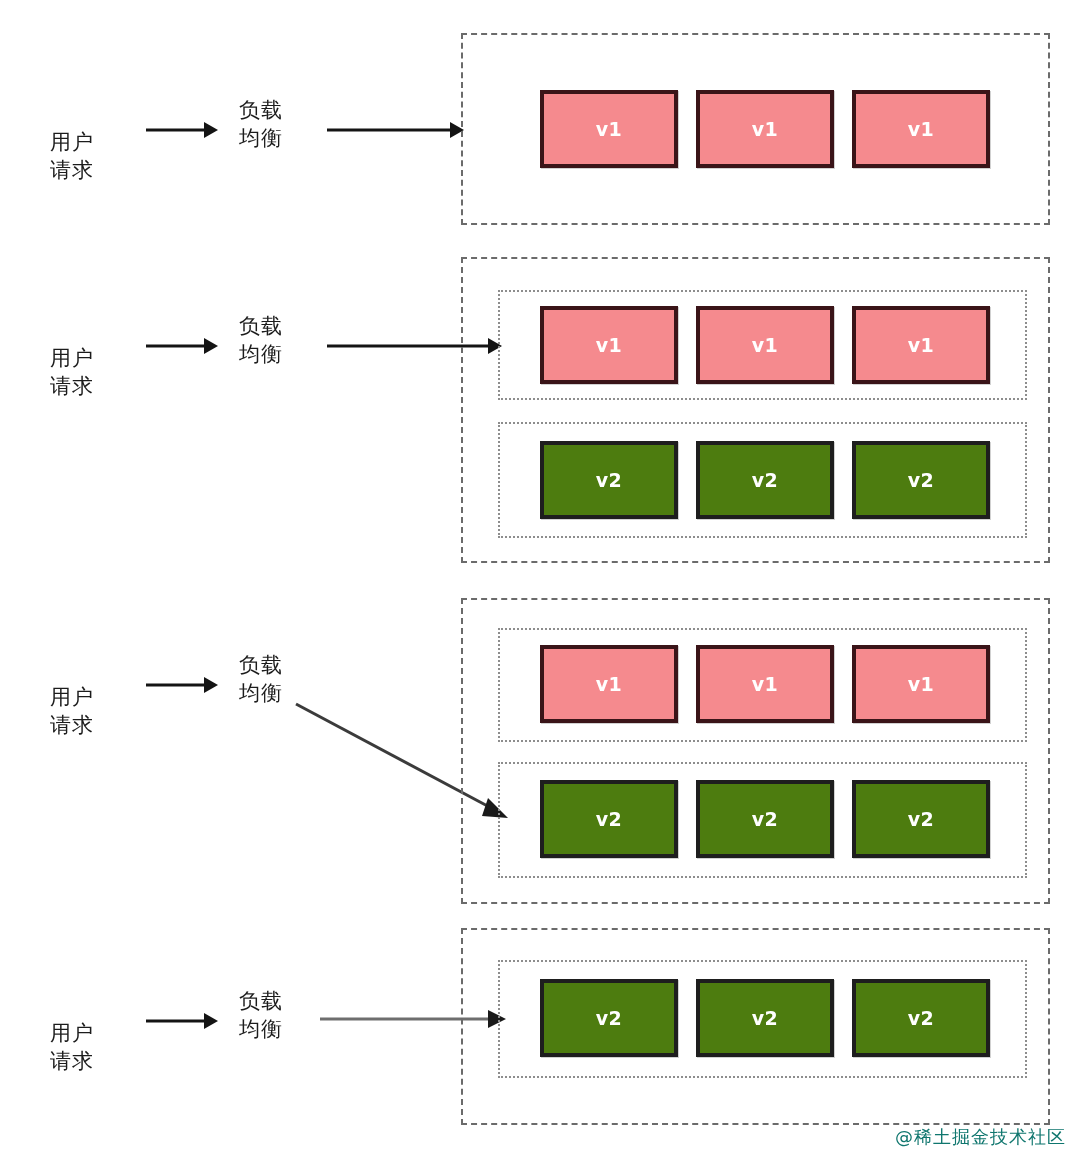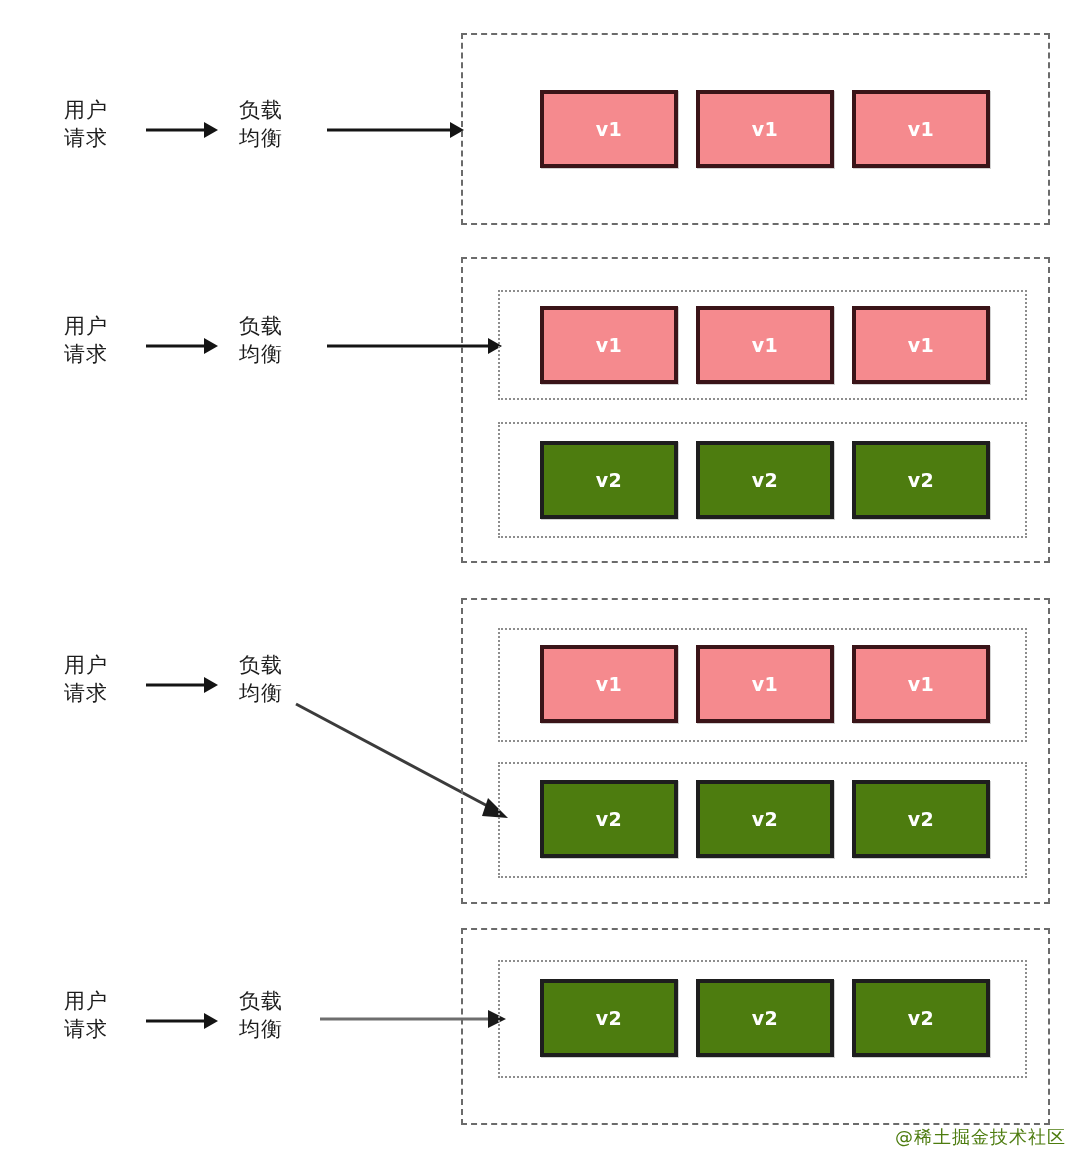--- a/index.html
+++ b/index.html
@@ -27,21 +27,21 @@
     position: absolute;
     font-size: 21px;
     line-height: 28px;
     color: #1c1c1c;
     font-weight: 500;
     letter-spacing: 1px;
     white-space: pre-line;
     text-align: left;
     font-family: "DejaVu Sans", "Liberation Sans", sans-serif;
   }
-  .label-client { left: 64px; width: 80px; }
+  .label-client { left: 50px; width: 80px; margin-top: 32px; }
   .label-lb     { left: 239px; width: 80px; font-family: Liberation Serif, serif; }
 
   
   .arrow-svg {
     position: absolute;
     overflow: visible;
   }
 
   
   .group-outer {
@@ -84,21 +84,21 @@
   }
   .pod.v1 { background: #f58a8e; border-color: #3a1418; }
   .pod.v2 { background: #4d7c0f; border-color: #1e1e1e; }
 
   
   .watermark {
     position: absolute;
     right: 14px;
     bottom: 8px;
     font-size: 18px;
-    color: #4d7c0f;
+    color: #0f766e;
     letter-spacing: 1px;
     font-family: "DejaVu Sans", "Liberation Sans", sans-serif;
     user-select: none;
   }
 </style>
 </head>
 <body>
 
 <div id="canvas">
 

